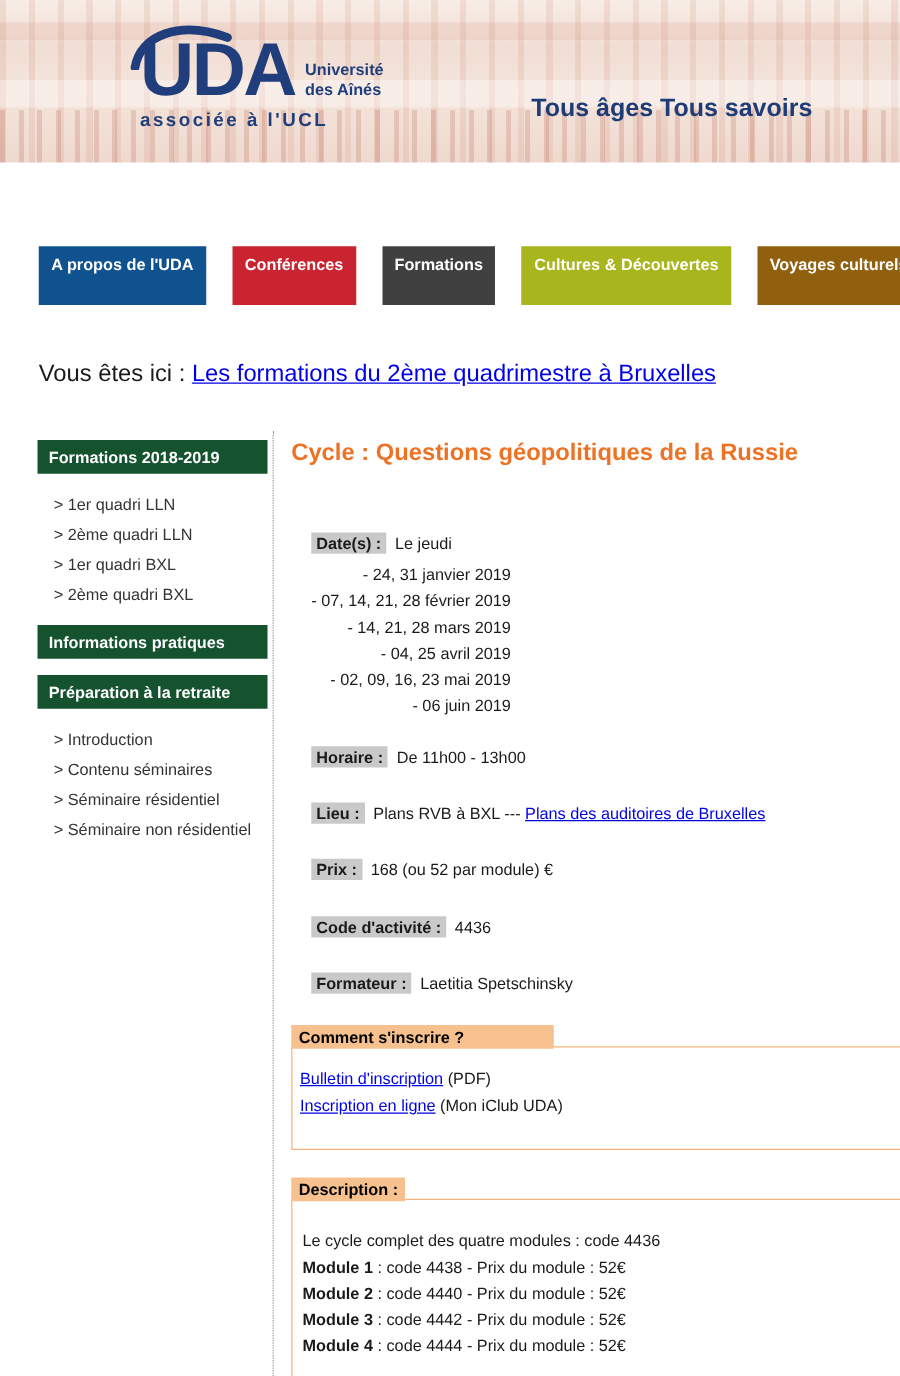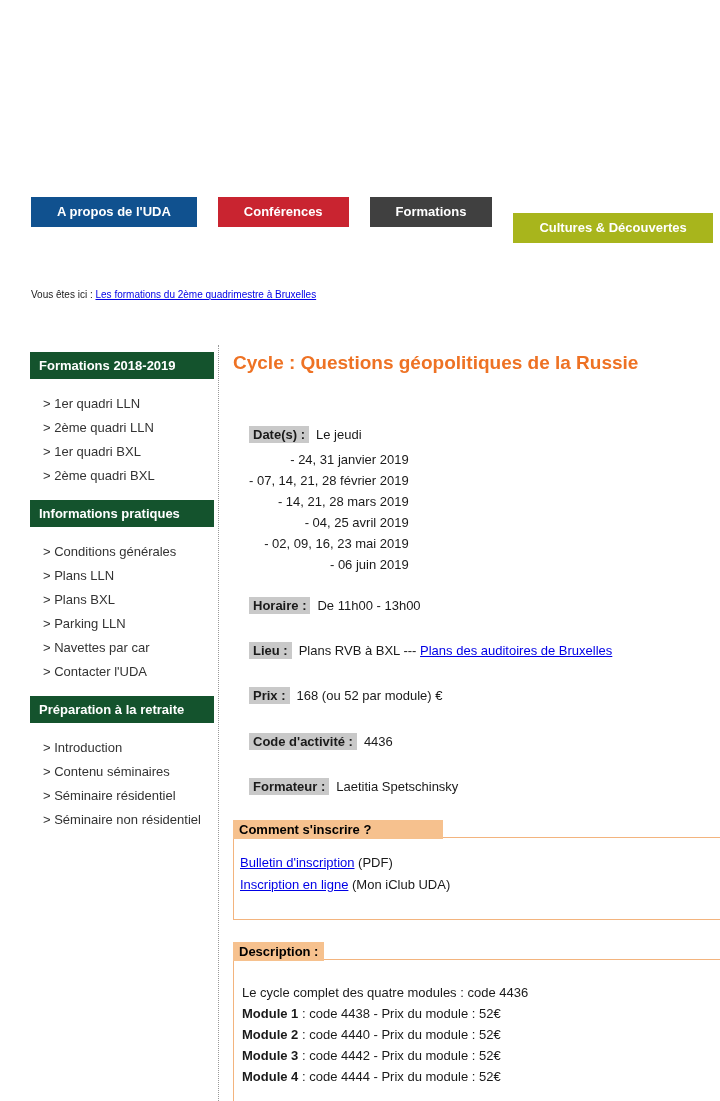--- a/index.html
+++ b/index.html
@@ -18,25 +18,25 @@
   .header-band2{position:absolute;left:0;top:64px;width:720px;height:22px;background:rgba(255,255,255,0.35);}
   .logo{position:absolute;left:112px;top:26px;color:#203e7c;}
   .logo-arc{position:absolute;left:-8px;top:-10px;}
   .logo-main{font-size:60px;font-weight:bold;letter-spacing:-2px;line-height:1;display:inline-block;}
   .logo-sub{display:inline-block;vertical-align:baseline;margin-left:8px;font-size:13px;font-weight:bold;line-height:1.25;}
   .logo-bottom{font-size:15px;font-weight:bold;letter-spacing:2px;margin-top:2px;}
   .tagline{position:absolute;left:425px;top:76px;font-size:20px;font-weight:bold;color:#1e3c78;}
 
   
   .nav{position:absolute;left:31px;top:197px;display:flex;gap:21px;white-space:nowrap;}
-  .nav-btn{display:inline-block;height:30px;line-height:30px;padding:0 26px;color:#fff;
+  .nav-btn{display:inline-block;height:47px;line-height:30px;padding:0 10px;color:#fff;
            font-size:13px;font-weight:bold;text-decoration:none;flex:0 0 auto;}
 
   
-  .breadcrumb{position:absolute;left:31px;top:289px;font-size:10px;}
+  .breadcrumb{position:absolute;left:31px;top:289px;font-size:19px;}
   .breadcrumb a{color:#0000e6;text-decoration:underline;}
 
   
   .sidebar{position:absolute;left:30px;top:352px;width:184px;}
   .side-header{background:#14532d;color:#fff;font-size:13px;font-weight:bold;
                padding:6px 9px;margin:0 0 13px 0;}
   .side-list{list-style:none;margin:0 0 12px 0;padding:0 0 0 13px;}
   .side-list li{line-height:24px;font-size:13px;}
   .side-list a{color:#333;text-decoration:none;}
 
@@ -58,53 +58,60 @@
   .box-inner div{line-height:22px;}
   .desc-inner{padding:22px 0 0 8px;}
   .desc-inner div{line-height:21px;}
   .mod-name{font-weight:bold;}
 </style>
 </head>
 <body>
 
 <div class="page">
 
+  <div class="header">
+    <div class="header-band"></div>
+    <div class="header-band2"></div>
+    <div class="header-streaks"></div>
+
+    <div class="logo">
+      <svg class="logo-arc" width="90" height="40" viewBox="0 0 90 40">
+        <path d="M4,38 C8,12 40,0 78,14" fill="none" stroke="#203e7c" stroke-width="7" stroke-linecap="round"></path>
+      </svg>
+      <span class="logo-main">UDA</span><span class="logo-sub"><span>Université</span><br><span>des Aînés</span></span>
+      <div class="logo-bottom">associée à l'UCL</div>
+    </div>
+
+    <div class="tagline">Tous âges Tous savoirs</div>
+  </div>
 
   <div class="nav">
     <a href="#" class="nav-btn" style="background-color: rgb(16, 81, 143);">A propos de l'UDA</a>
     <a href="#" class="nav-btn" style="background-color: rgb(201, 36, 48);">Conférences</a>
     <a href="#" class="nav-btn" style="background-color: #404040;">Formations</a>
-    <a href="#" class="nav-btn" style="background-color: rgb(168, 181, 28); margin-top: 16px;">Cultures &amp; Découvertes</a>
+    <a href="#" class="nav-btn" style="background-color: rgb(168, 181, 28);">Cultures &amp; Découvertes</a>
     <a href="#" class="nav-btn" style="background-color: rgb(145, 96, 14);">Voyages culturels</a>
 
   </div>
 
   <div class="breadcrumb">
     <span>Vous êtes ici : </span><a href="#">Les formations du 2ème quadrimestre à Bruxelles</a>
   </div>
 
   <div class="sidebar">
 
     <div class="side-header">Formations 2018-2019</div>
     <ul class="side-list">
       <li><a href="#">&gt; 1er quadri LLN</a></li>
       <li><a href="#">&gt; 2ème quadri LLN</a></li>
       <li><a href="#">&gt; 1er quadri BXL</a></li>
       <li><a href="#">&gt; 2ème quadri BXL</a></li>
     </ul>
 
     <div class="side-header">Informations pratiques</div>
-    <ul class="side-list">
-      <li><a href="#">&gt; Conditions générales</a></li>
-      <li><a href="#">&gt; Plans LLN</a></li>
-      <li><a href="#">&gt; Plans BXL</a></li>
-      <li><a href="#">&gt; Parking LLN</a></li>
-      <li><a href="#">&gt; Navettes par car</a></li>
-      <li><a href="#">&gt; Contacter l'UDA</a></li>
-    </ul>
 
     <div class="side-header">Préparation à la retraite</div>
     <ul class="side-list">
       <li><a href="#">&gt; Introduction</a></li>
       <li><a href="#">&gt; Contenu séminaires</a></li>
       <li><a href="#">&gt; Séminaire résidentiel</a></li>
       <li><a href="#">&gt; Séminaire non résidentiel</a></li>
     </ul>
   </div>
 

